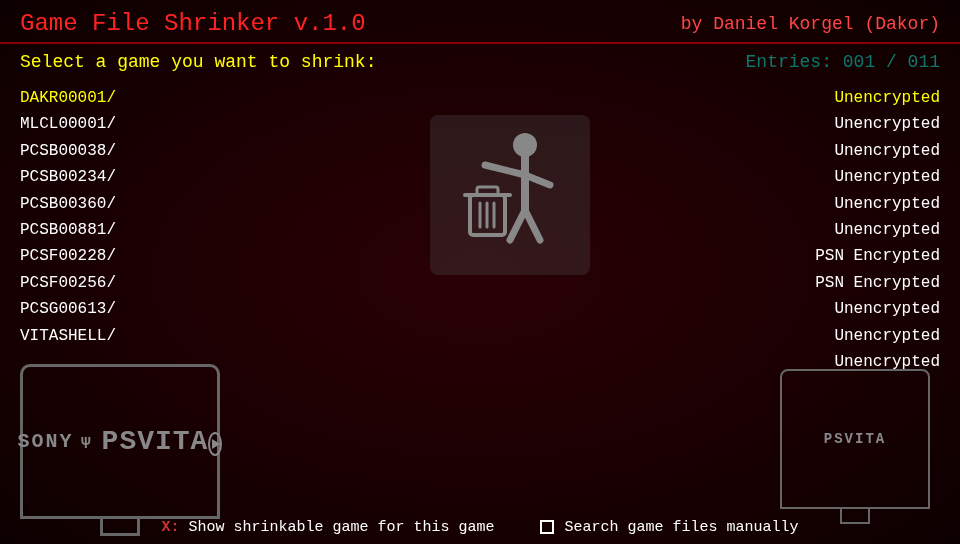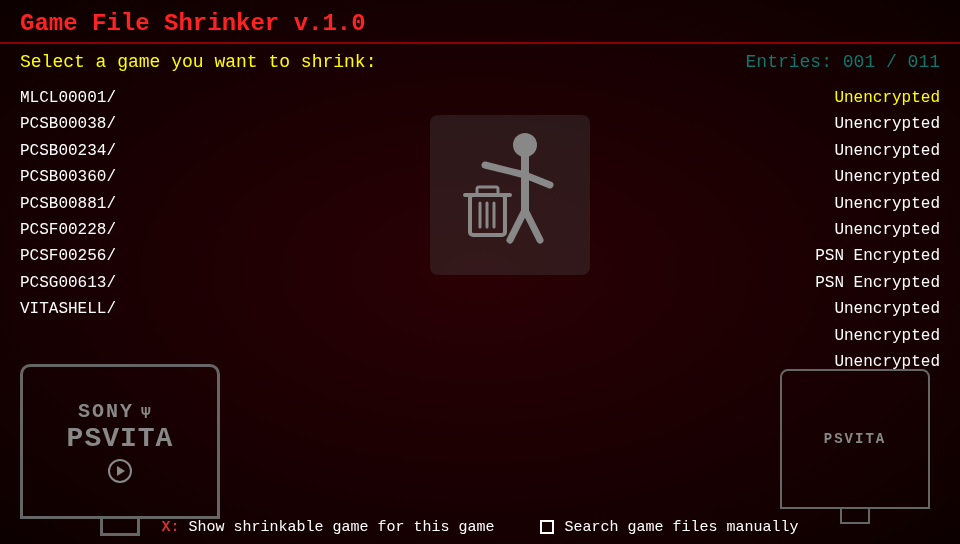--- a/index.html
+++ b/index.html
@@ -20,21 +20,21 @@
       display: flex;
       justify-content: space-between;
       align-items: center;
       padding: 10px 20px 5px 20px;
       border-bottom: 2px solid #8b0000;
     }
 
     #app-title {
       color: #ff2222;
       font-size: 24px;
-      font-weight: bold;
+      font-weight: normal;
     }
 
     #author {
       color: #ff4444;
       font-size: 18px;
     }
 
     
     #subtitle-bar {
       display: flex;
@@ -127,21 +127,20 @@
       width: 40px;
       height: 20px;
       border-left: 3px solid #666;
       border-right: 3px solid #666;
       border-bottom: 3px solid #666;
       background: transparent;
     }
 
     .vita-card-content {
       display: flex;
-      flex-direction: column;
       align-items: center;
       justify-content: center;
       height: 100%;
       padding: 10px;
     }
 
     .vita-sony-text {
       color: #888;
       font-size: 20px;
       font-weight: bold;
@@ -255,31 +254,33 @@
       border: 2px solid white;
       vertical-align: middle;
       margin-right: 2px;
     }
   </style>
 </head>
 <body>
 
 <div id="header">
   <span id="app-title">Game File Shrinker v.1.0</span>
+  <span id="author">by Daniel Korgel (Dakor)</span>
 </div>
 
 <div id="subtitle-bar">
   <span id="select-label">Select a game you want to shrink:</span>
   <span id="entries-label">Entries: 001 / 011</span>
 </div>
 
 <div id="main-content">
 
   <div id="game-list">
 
+  <div class="game-item selected">DAKR00001/</div>
       <div class="game-item">MLCL00001/</div>
       <div class="game-item">PCSB00038/</div>
       <div class="game-item">PCSB00234/</div>
       <div class="game-item">PCSB00360/</div>
       <div class="game-item">PCSB00881/</div>
       <div class="game-item">PCSF00228/</div>
       <div class="game-item">PCSF00256/</div>
       <div class="game-item">PCSG00613/</div>
       <div class="game-item">VITASHELL/</div>
     </div>

